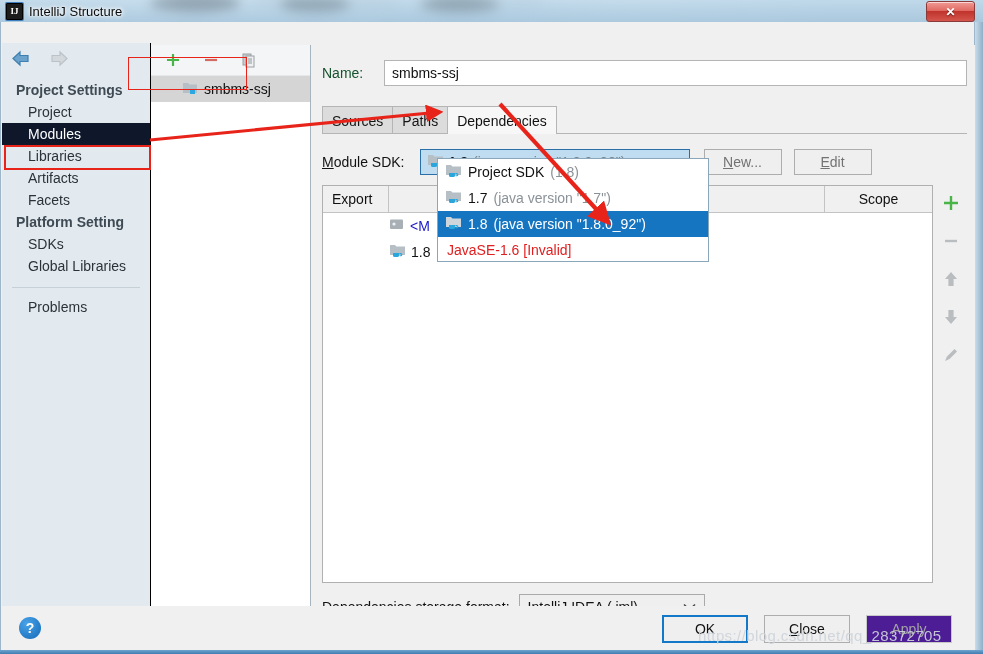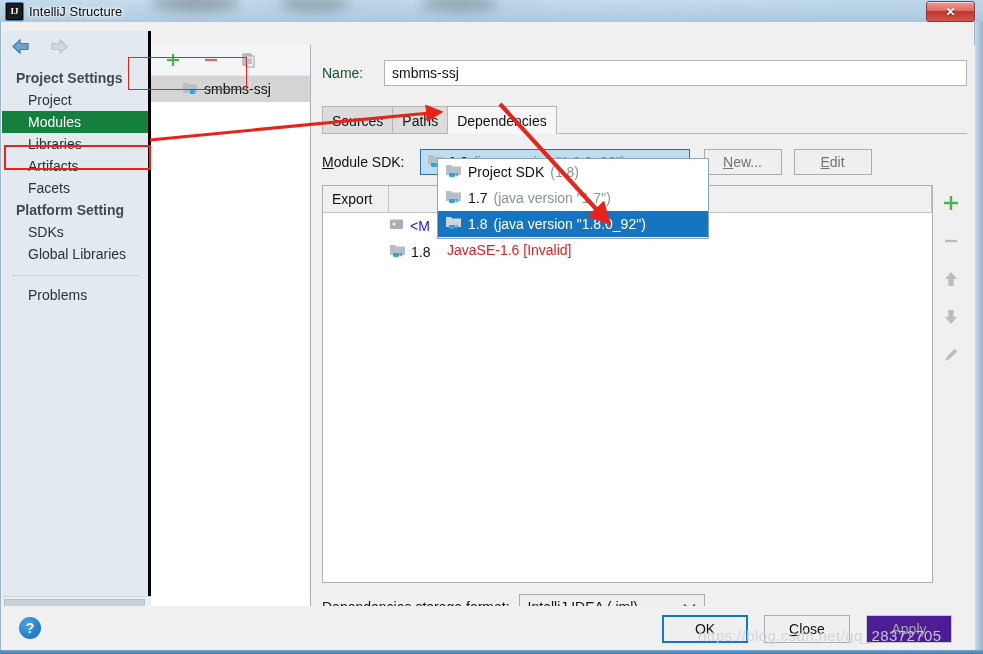--- a/index.html
+++ b/index.html
@@ -58,39 +58,39 @@
   #frame{
     position:absolute;left:0;top:22px;width:975px;height:632px;
     background:#f0f0f0;
     border:1px solid #9eb6c9;
     border-top:none;
     box-sizing:border-box;
   }
 
   
   #sidebar{
-    position:absolute;left:1px;top:9px;width:149px;height:583px;
+    position:absolute;left:1px;top:21px;width:149px;height:583px;
     background:#e3eaef;
-    border-right:3px solid #000000;
+    border-right:1px solid #000000;
     box-sizing:border-box;
   }
   #navbar{height:30px;display:flex;align-items:center;padding-left:9px;gap:14px;}
   .navarrow{width:22px;height:17px;cursor:pointer;}
   #sidebar-list{padding-top:6px;}
   .side-group{
     font-weight:bold;color:#3f4b54;font-size:14px;
     padding:3px 0 3px 14px;
   }
   .side-item{
     font-size:14px;color:#2b3338;
     padding:3px 0 3px 26px;
     cursor:pointer;position:relative;
   }
   .side-item.selected{
-    background:#15803d;color:#fff;
+    background:#0f172a;color:#fff;
   }
   #modules-hl{
     position:absolute;left:3px;top:123px;width:147px;height:25px;
     border:2px solid #e8241a;box-sizing:border-box;pointer-events:none;
   }
   .side-sep{height:1px;background:#c6d0d7;margin:10px 10px 8px 10px;}
   #sidebar-hscroll{
     position:absolute;left:0;bottom:0;width:149px;height:17px;
     background:#e9eef2;border-top:1px solid #cdd6dc;
   }
@@ -201,21 +201,21 @@
   }
   #storage-label{font-size:14px;color:#121212;margin-right:9px;}
   #storage-combo{
     width:186px;height:26px;box-sizing:border-box;background:#efefef;border:1px solid #aaa;
     display:flex;align-items:center;padding:0 8px;font-size:14px;color:#111;cursor:pointer;
   }
   #storage-combo .chev{margin-left:auto;color:#333;font-size:12px;}
 
   
   #sdk-popup{
-    position:absolute;left:437px;top:158px;width:272px;height:81px;
+    position:absolute;left:437px;top:158px;width:272px;height:104px;
     background:#fff;border:1px solid #8aa6bb;box-sizing:border-box;z-index:40;
   }
   .opt{
     height:26px;display:flex;align-items:center;padding-left:7px;gap:6px;
     font-size:14px;cursor:pointer;color:#111;
   }
   .opt .muted{color:#8a9298;}
   .opt.sel{background:#1675c0;color:#fff;}
   .opt.invalid{color:#e02020;padding-left:9px;}
 
@@ -392,20 +392,21 @@
         </div>
         <div class="btn" id="btn-edit">
           <span><u>E</u>dit</span>
         </div>
       </div>
 
       <div id="dep-table">
         <div id="dep-head">
           <div class="th export">Export</div>
           <div class="th item"></div>
+          <div class="th scope">Scope</div>
         </div>
         <div class="dep-row">
           <span>
             <svg width="16" height="13" viewBox="0 0 16 13">
               <rect x="1" y="1.5" width="13" height="9.5" rx="1" fill="#a8b0b6"></rect>
               <circle cx="5" cy="6" r="1.6" fill="#eef1f3"></circle>
             </svg>
           </span>
           <span class="lbl">&lt;M</span>
         </div>

